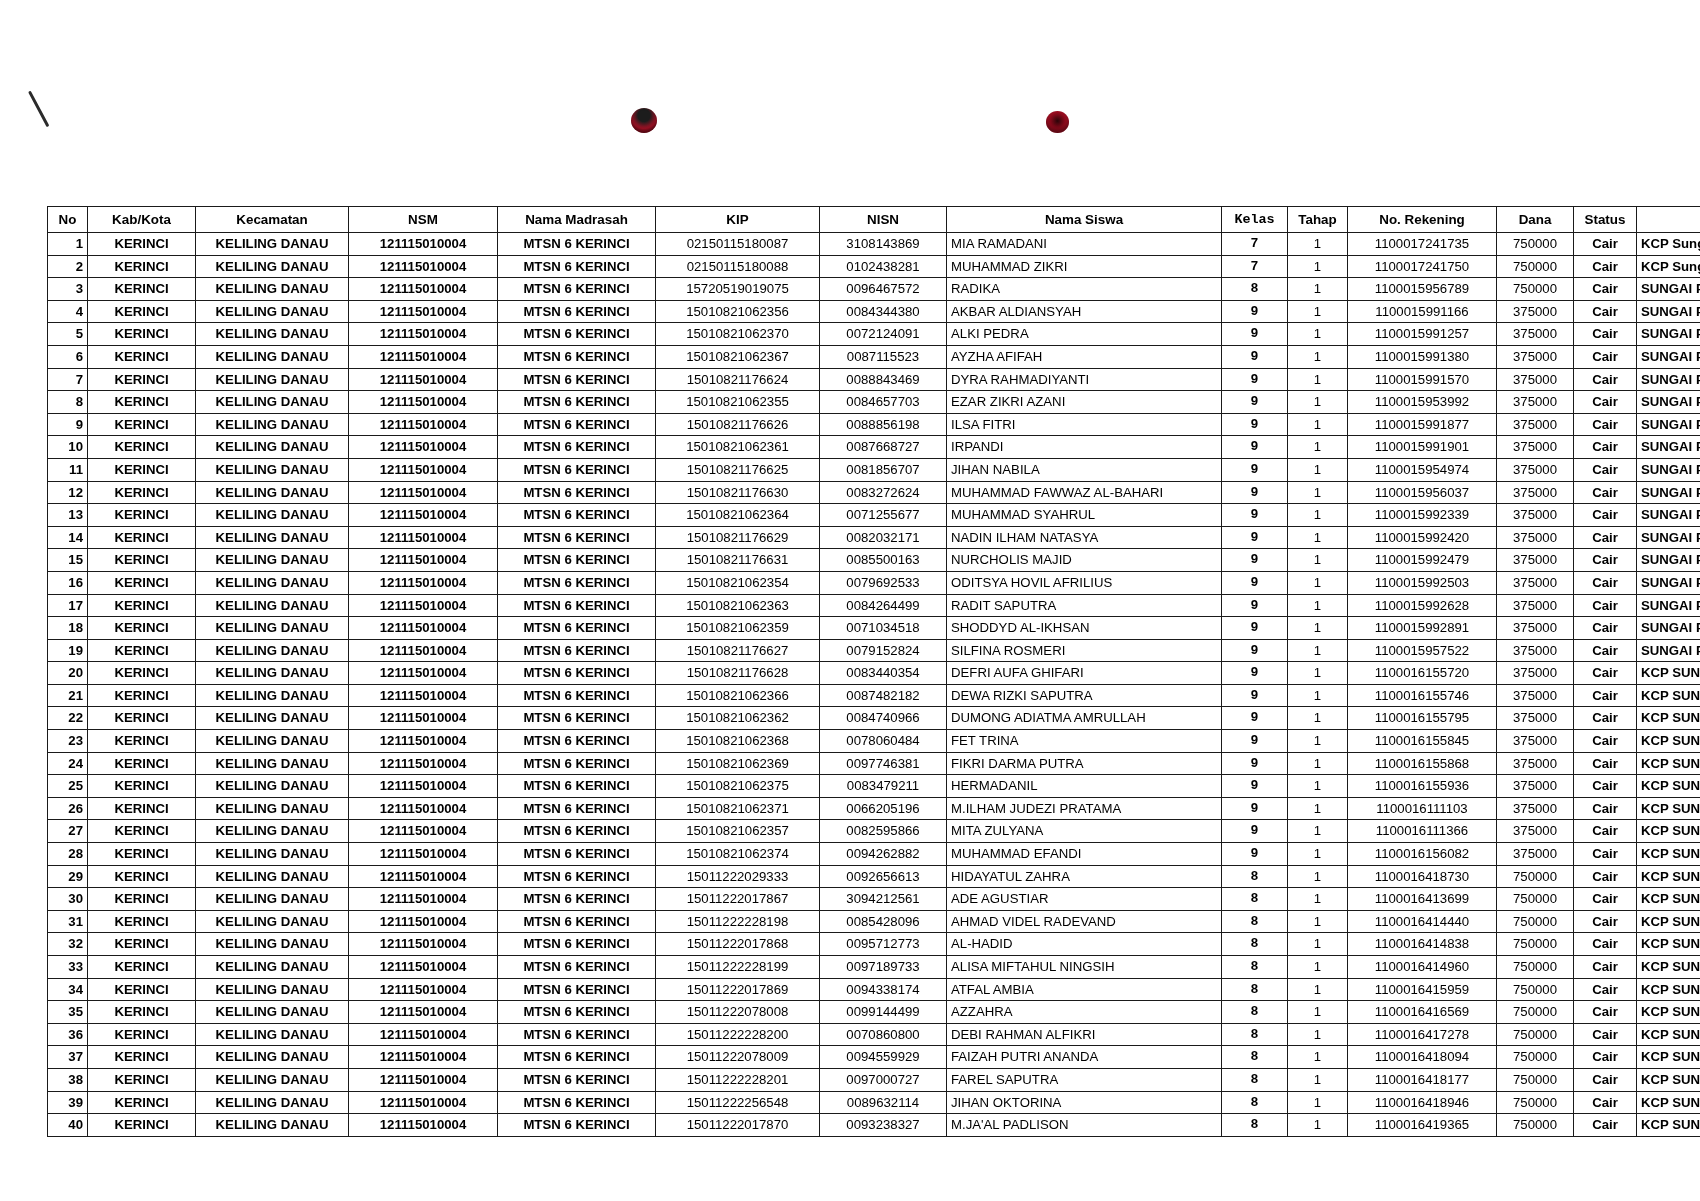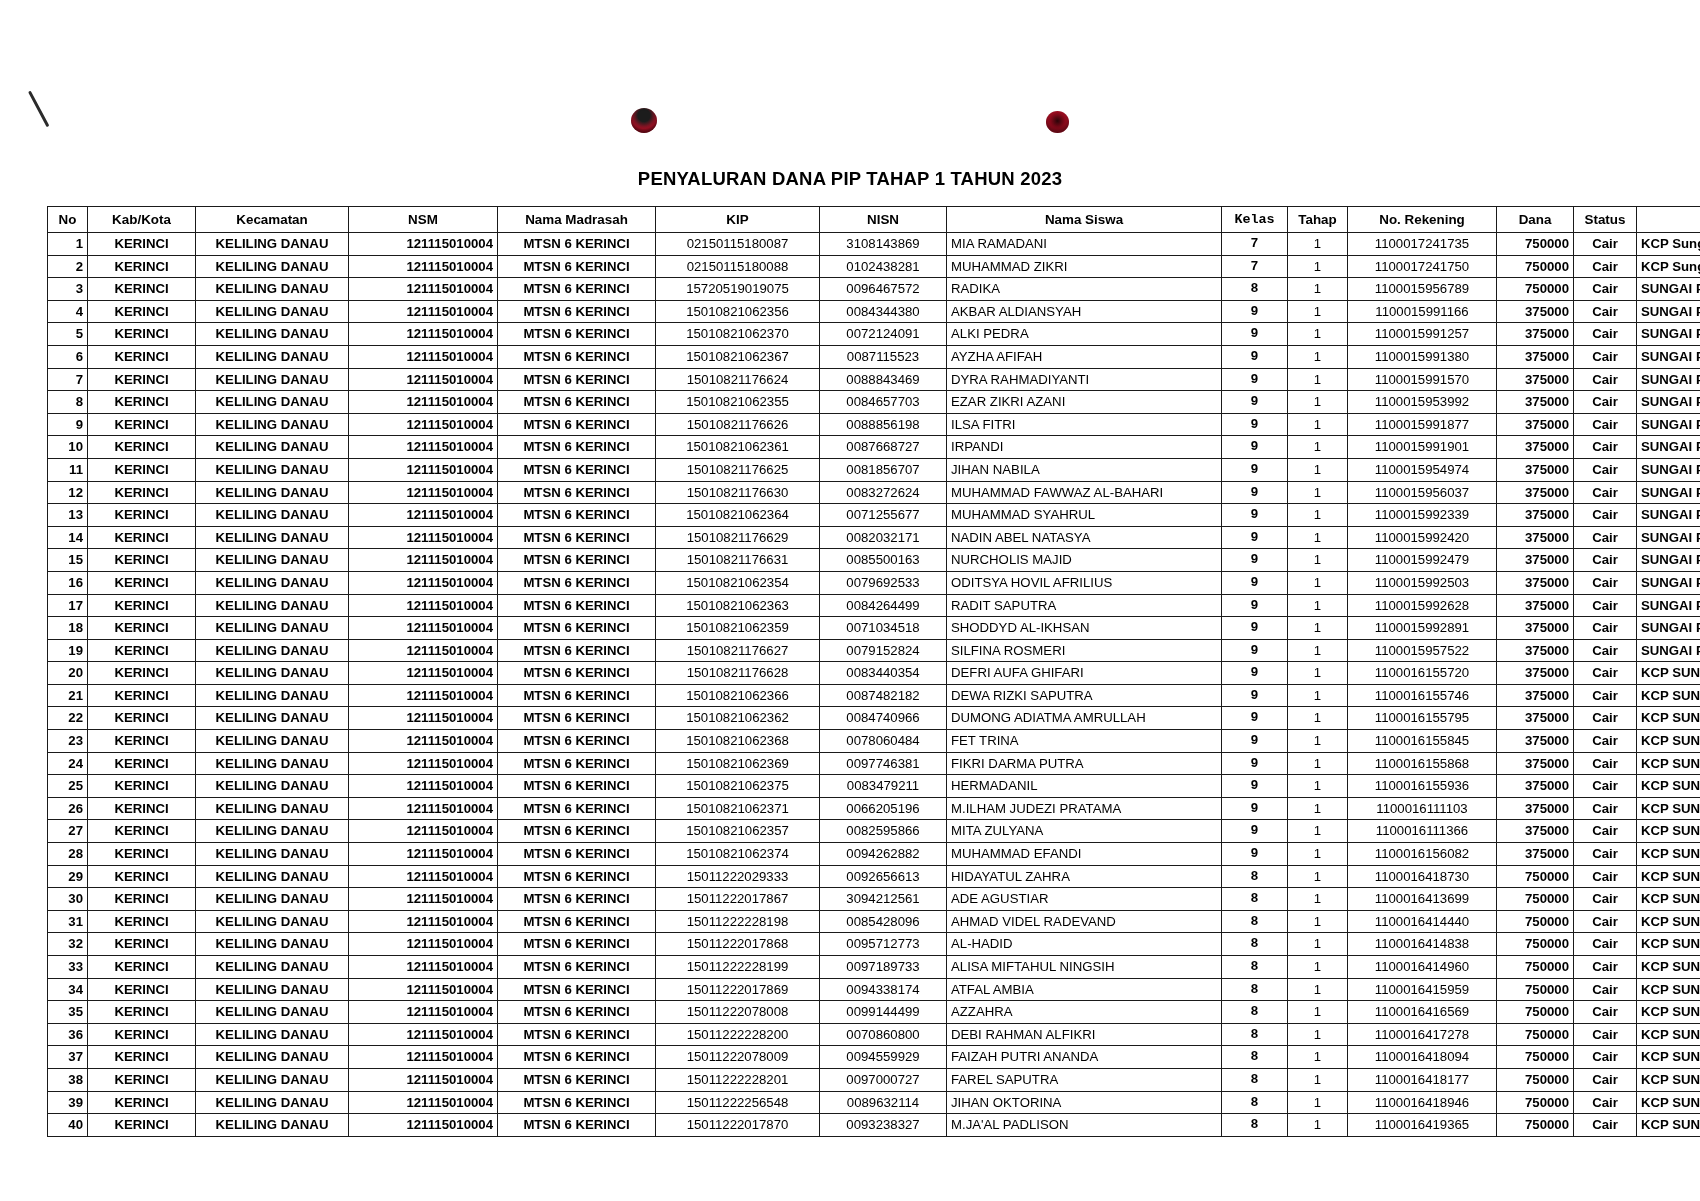--- a/index.html
+++ b/index.html
@@ -90,48 +90,47 @@
     font-weight: bold;
     text-align: center;
     font-size: 13.4px;
     height: 25px;
     line-height: 25px;
   }
   
   .c-no      { width: 31px;  text-align: right; font-weight: bold; }
   .c-kab     { width: 99px;  text-align: center; font-weight: bold; }
   .c-kec     { width: 144px; text-align: center; font-weight: bold; margin-top: 32px; }
-  .c-nsm     { width: 140px; text-align: right; font-weight: bold; }
+  .c-nsm     { width: 140px; text-align: center; font-weight: bold; }
   .c-mad     { width: 149px; text-align: center; font-weight: bold; }
   .c-kip     { width: 155px; text-align: center; }
   .c-nisn    { width: 118px; text-align: center; }
   .c-nama    { width: 266px; text-align: left; padding-left: 6px; }
   .c-kelas   { width: 57px;  text-align: center; font-weight: bold; font-family: Liberation Mono, monospace; }
   .c-tahap   { width: 51px;  text-align: center; }
   .c-rek     { width: 140px; text-align: center; }
-  .c-dana    { width: 68px;  text-align: right; font-weight: bold; }
+  .c-dana    { width: 68px;  text-align: center; }
   .c-status  { width: 54px;  text-align: center; font-weight: bold; }
   .c-bank    { width: 205px; text-align: left; padding-left: 6px; font-weight: bold; }
 
   thead .c-no, thead .c-kab, thead .c-kec, thead .c-nsm, thead .c-mad,
   thead .c-kip, thead .c-nisn, thead .c-kelas, thead .c-tahap,
   thead .c-rek, thead .c-dana, thead .c-status { text-align: center; }
   thead .c-nama { text-align: left; padding-left: 6px; }
   thead .c-bank { text-align: left; padding-left: 6px; }
 </style>
 </head>
 <body>
 
 <div class="page">
 
   <div class="artifact-slash"></div>
   <div class="hole one"></div>
   <div class="hole two"></div>
 
-  <div class="doc-title">PENYALURAN DANA PIP TAHAP 1 TAHUN 2023</div>
 
   <div class="table-wrap">
     <table class="pip">
       <thead>
         <tr>
           <th class="c-no">No</th>
           <th class="c-kab">Kab/Kota</th>
           <th class="c-kec">Kecamatan</th>
           <th class="c-nsm">NSM</th>
           <th class="c-mad">Nama Madrasah</th>
@@ -356,21 +355,21 @@
             <td class="c-bank">SUNGAI PENUH (11097)</td>
           </tr>
           <tr>
             <td class="c-no">14</td>
             <td class="c-kab">KERINCI</td>
             <td class="c-kec">KELILING DANAU</td>
             <td class="c-nsm">121115010004</td>
             <td class="c-mad">MTSN 6 KERINCI</td>
             <td class="c-kip">15010821176629</td>
             <td class="c-nisn">0082032171</td>
-            <td class="c-nama">NADIN ABEL NATASYA</td>
+            <td class="c-nama">NADIN ILHAM NATASYA</td>
             <td class="c-kelas">9</td>
             <td class="c-tahap">1</td>
             <td class="c-rek">1100015992420</td>
             <td class="c-dana">375000</td>
             <td class="c-status">Cair</td>
             <td class="c-bank">SUNGAI PENUH (11097)</td>
           </tr>
           <tr>
             <td class="c-no">15</td>
             <td class="c-kab">KERINCI</td>

